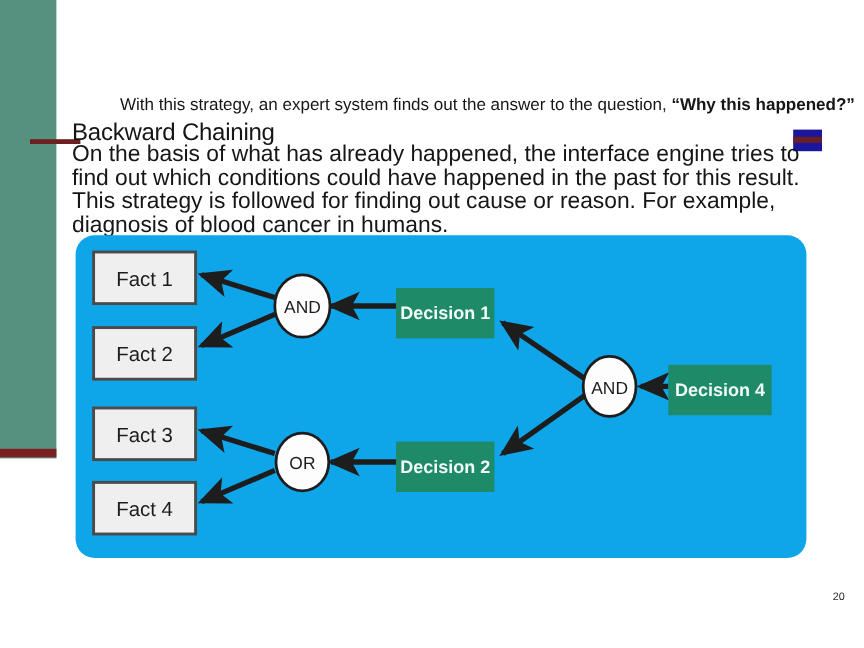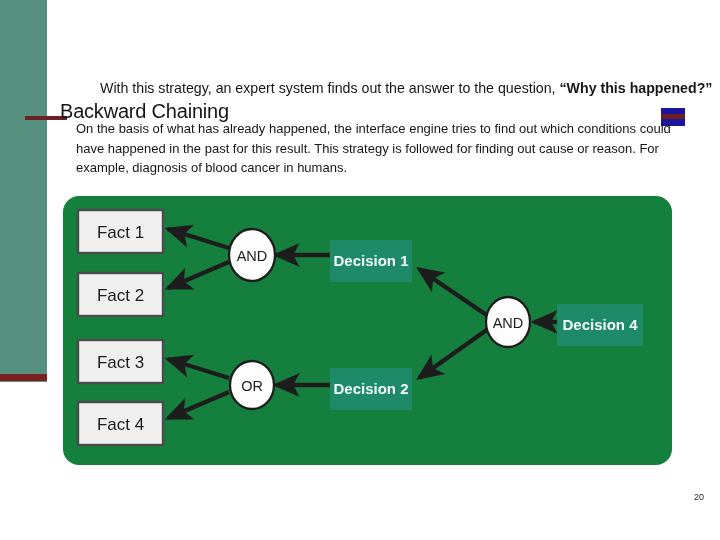--- a/index.html
+++ b/index.html
@@ -81,36 +81,36 @@
     top: 79px;
     width: 620px;
     font-size: 14.2px;
     line-height: 19px;
     color: #161616;
     margin-left: 40px;
   }
   #para-1 .accent { font-weight: bold; }
   #para-2 {
     position: absolute;
-    left: 76px;
+    left: 60px;
     top: 119px;
     width: 618px;
-    font-size: 13px;
+    font-size: 19px;
     line-height: 19.5px;
     color: #161616;
   }
 
   
   #diagram-panel {
     position: absolute;
     left: 63px;
     top: 196px;
     width: 609px;
     height: 269px;
-    background: #15803d;
+    background: #0ea5e9;
     border-radius: 16px;
   }
   #diagram-svg {
     position: absolute;
     left: 0;
     top: 0;
   }
 
   .node-label {
     font-family: "Liberation Sans", sans-serif;

